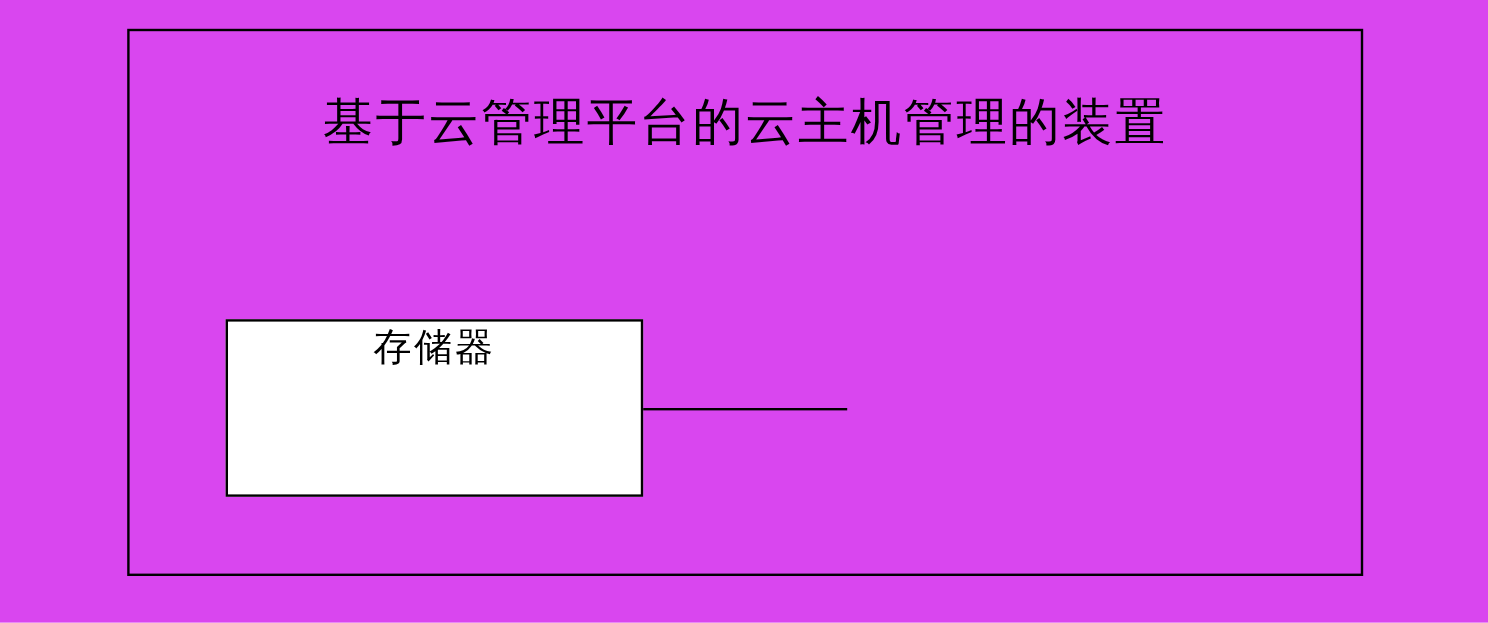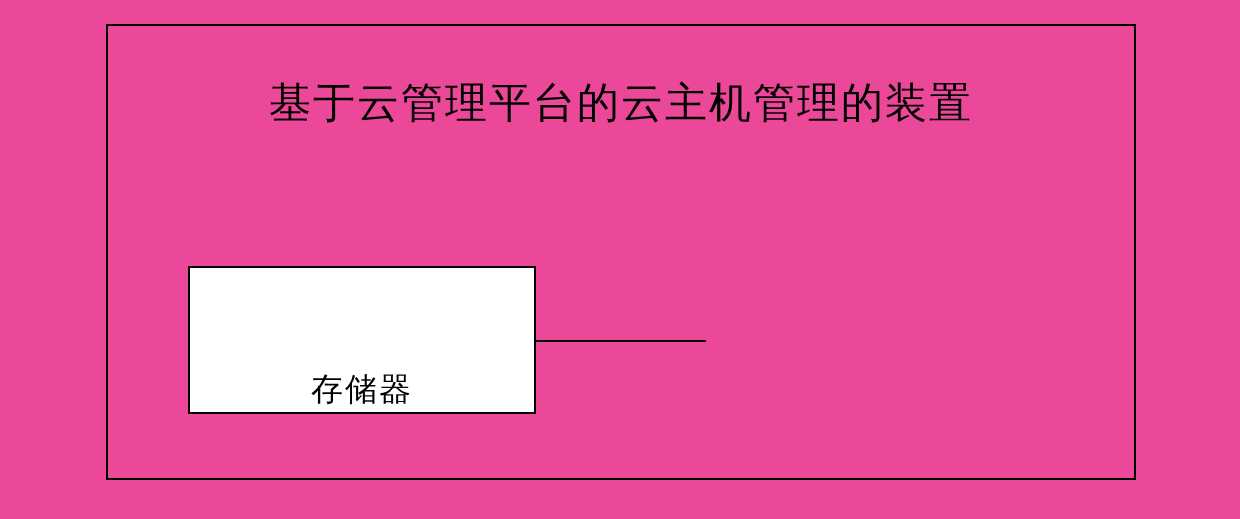--- a/index.html
+++ b/index.html
@@ -8,21 +8,21 @@
       width: 1240px;
       height: 519px;
       background: #ffffff;
       font-family: "SimSun", "Songti SC", "STSong", serif;
       color: #000000;
     }
     .canvas {
       position: relative;
       width: 1240px;
       height: 519px;
-      background: #ec4899;
+      background: #d946ef;
     }
     .outer-box {
       position: absolute;
       left: 106px;
       top: 24px;
       width: 1030px;
       height: 456px;
       border: 2px solid #000000;
       box-sizing: border-box;
     }
@@ -36,21 +36,21 @@
       letter-spacing: 2px;
       line-height: 1.2;
     }
     .inner-box {
       position: absolute;
       width: 348px;
       height: 148px;
       border: 2px solid #000000;
       box-sizing: border-box;
       display: flex;
-      align-items: flex-end;
+      align-items: flex-start;
       justify-content: center;
       background: #ffffff;
     }
     .inner-box.left {
       left: 80px;
       top: 240px;
     }
     .inner-box.right {
       right: 80px;
       top: 240px;

